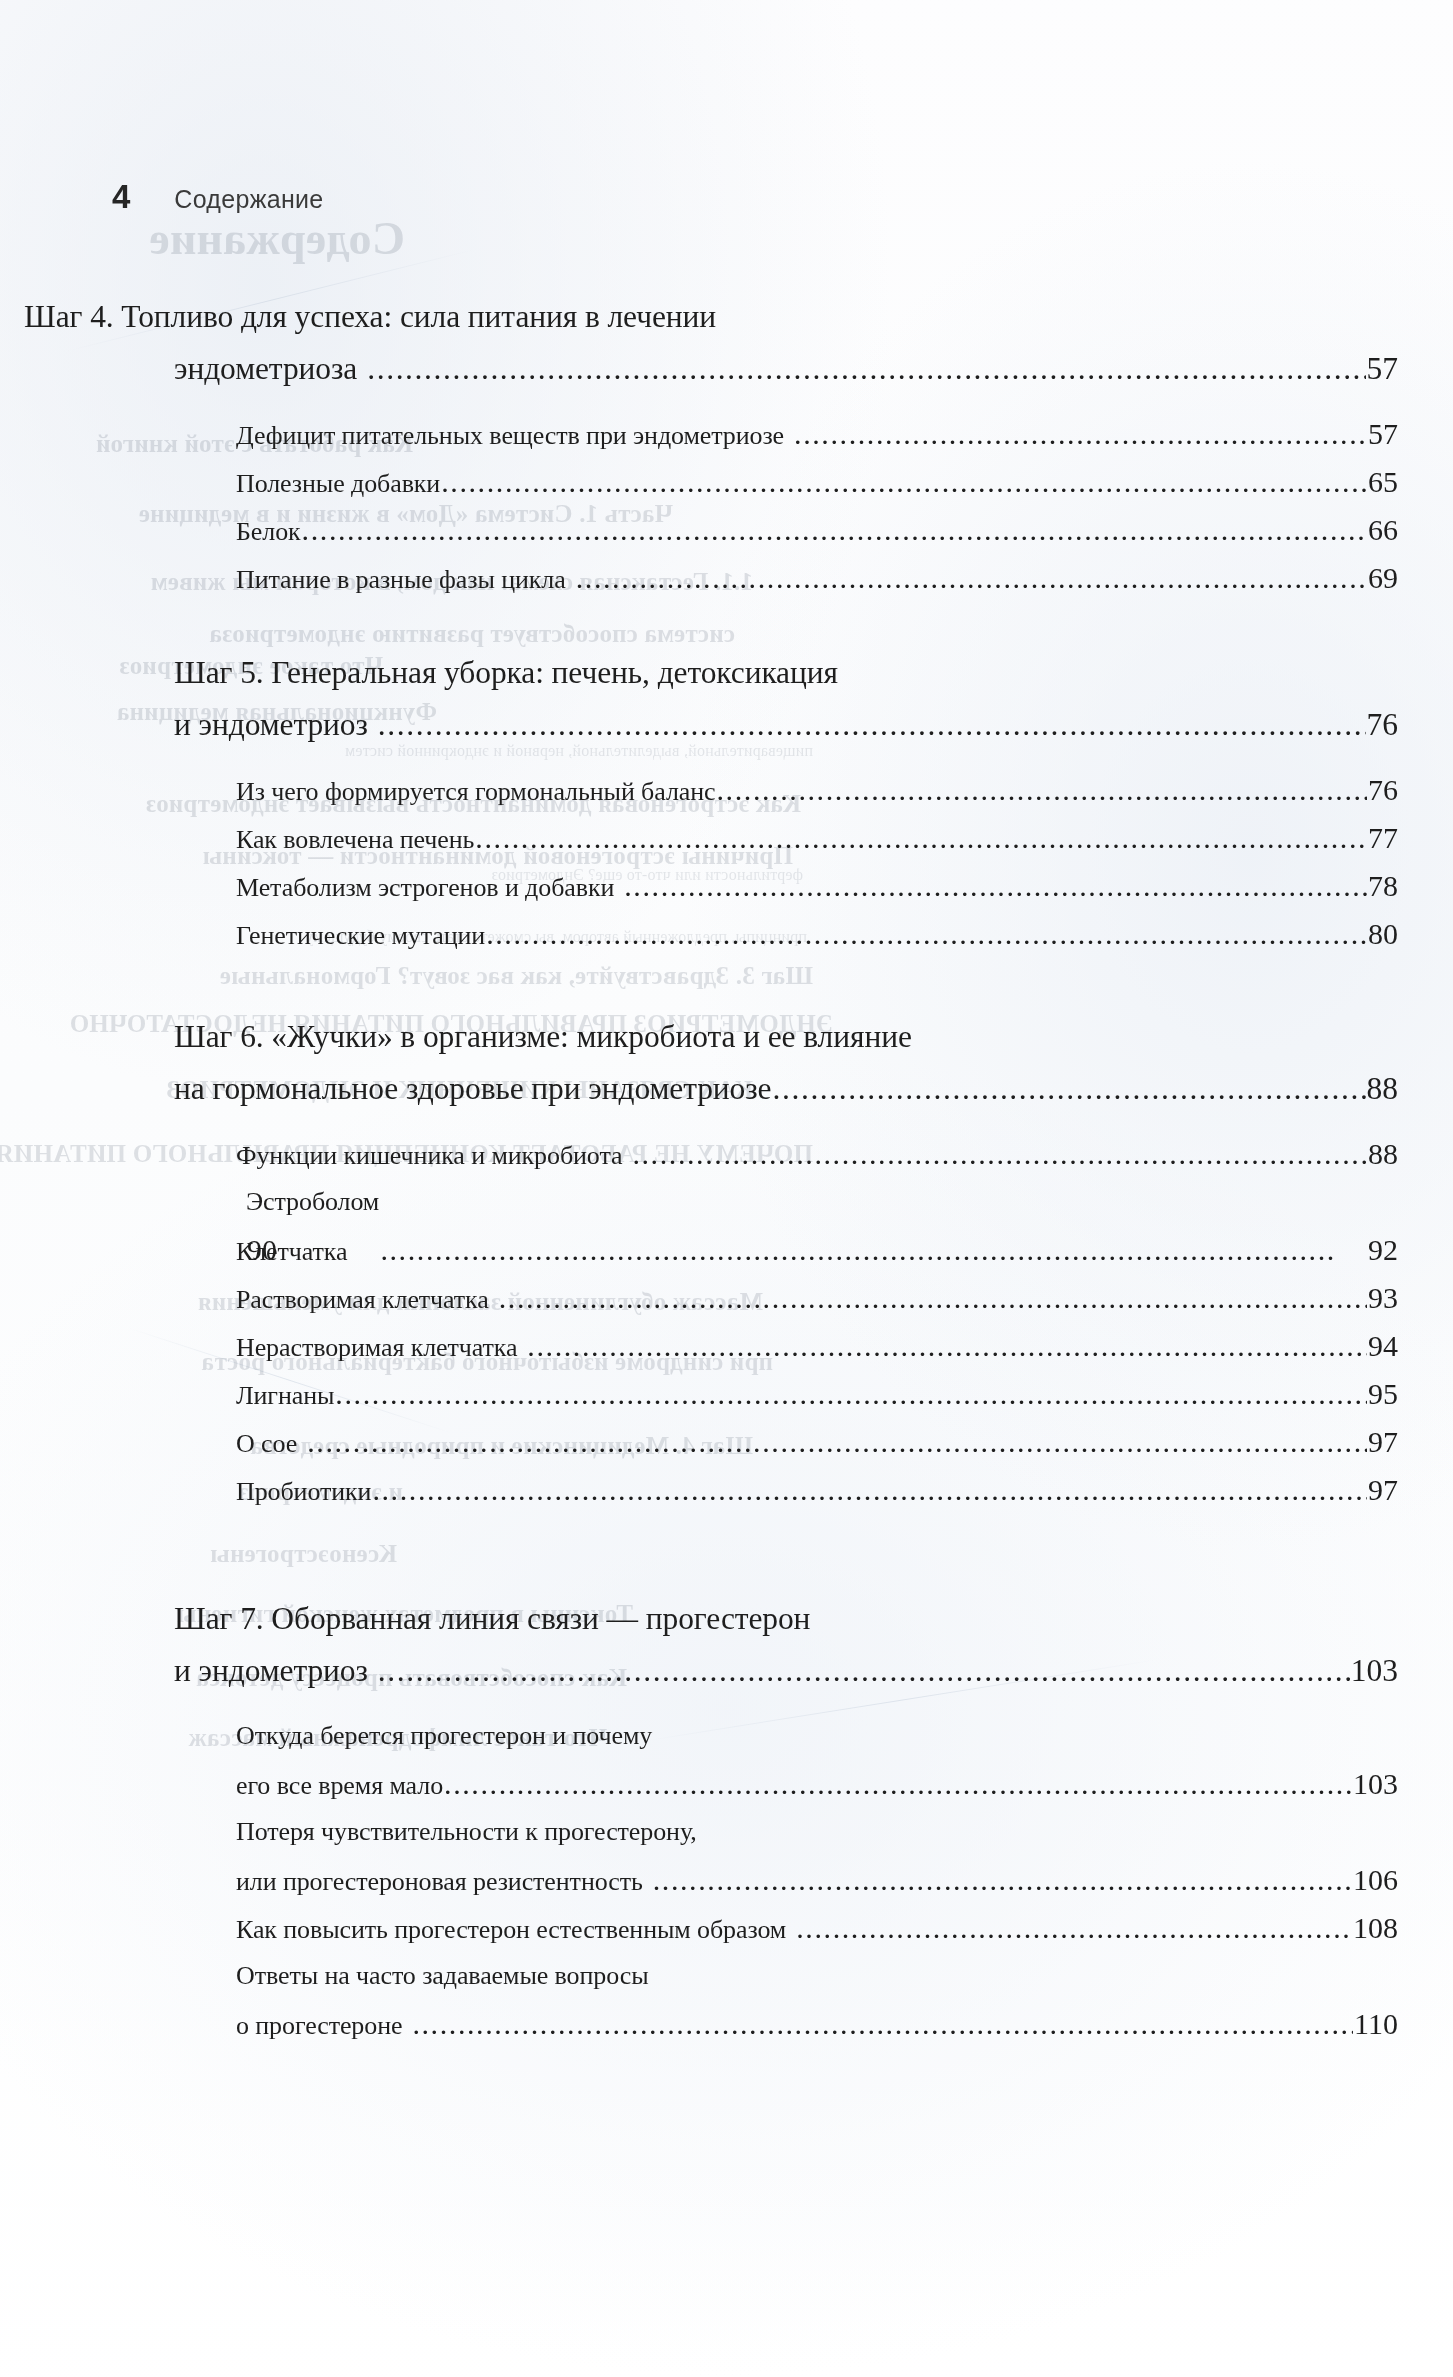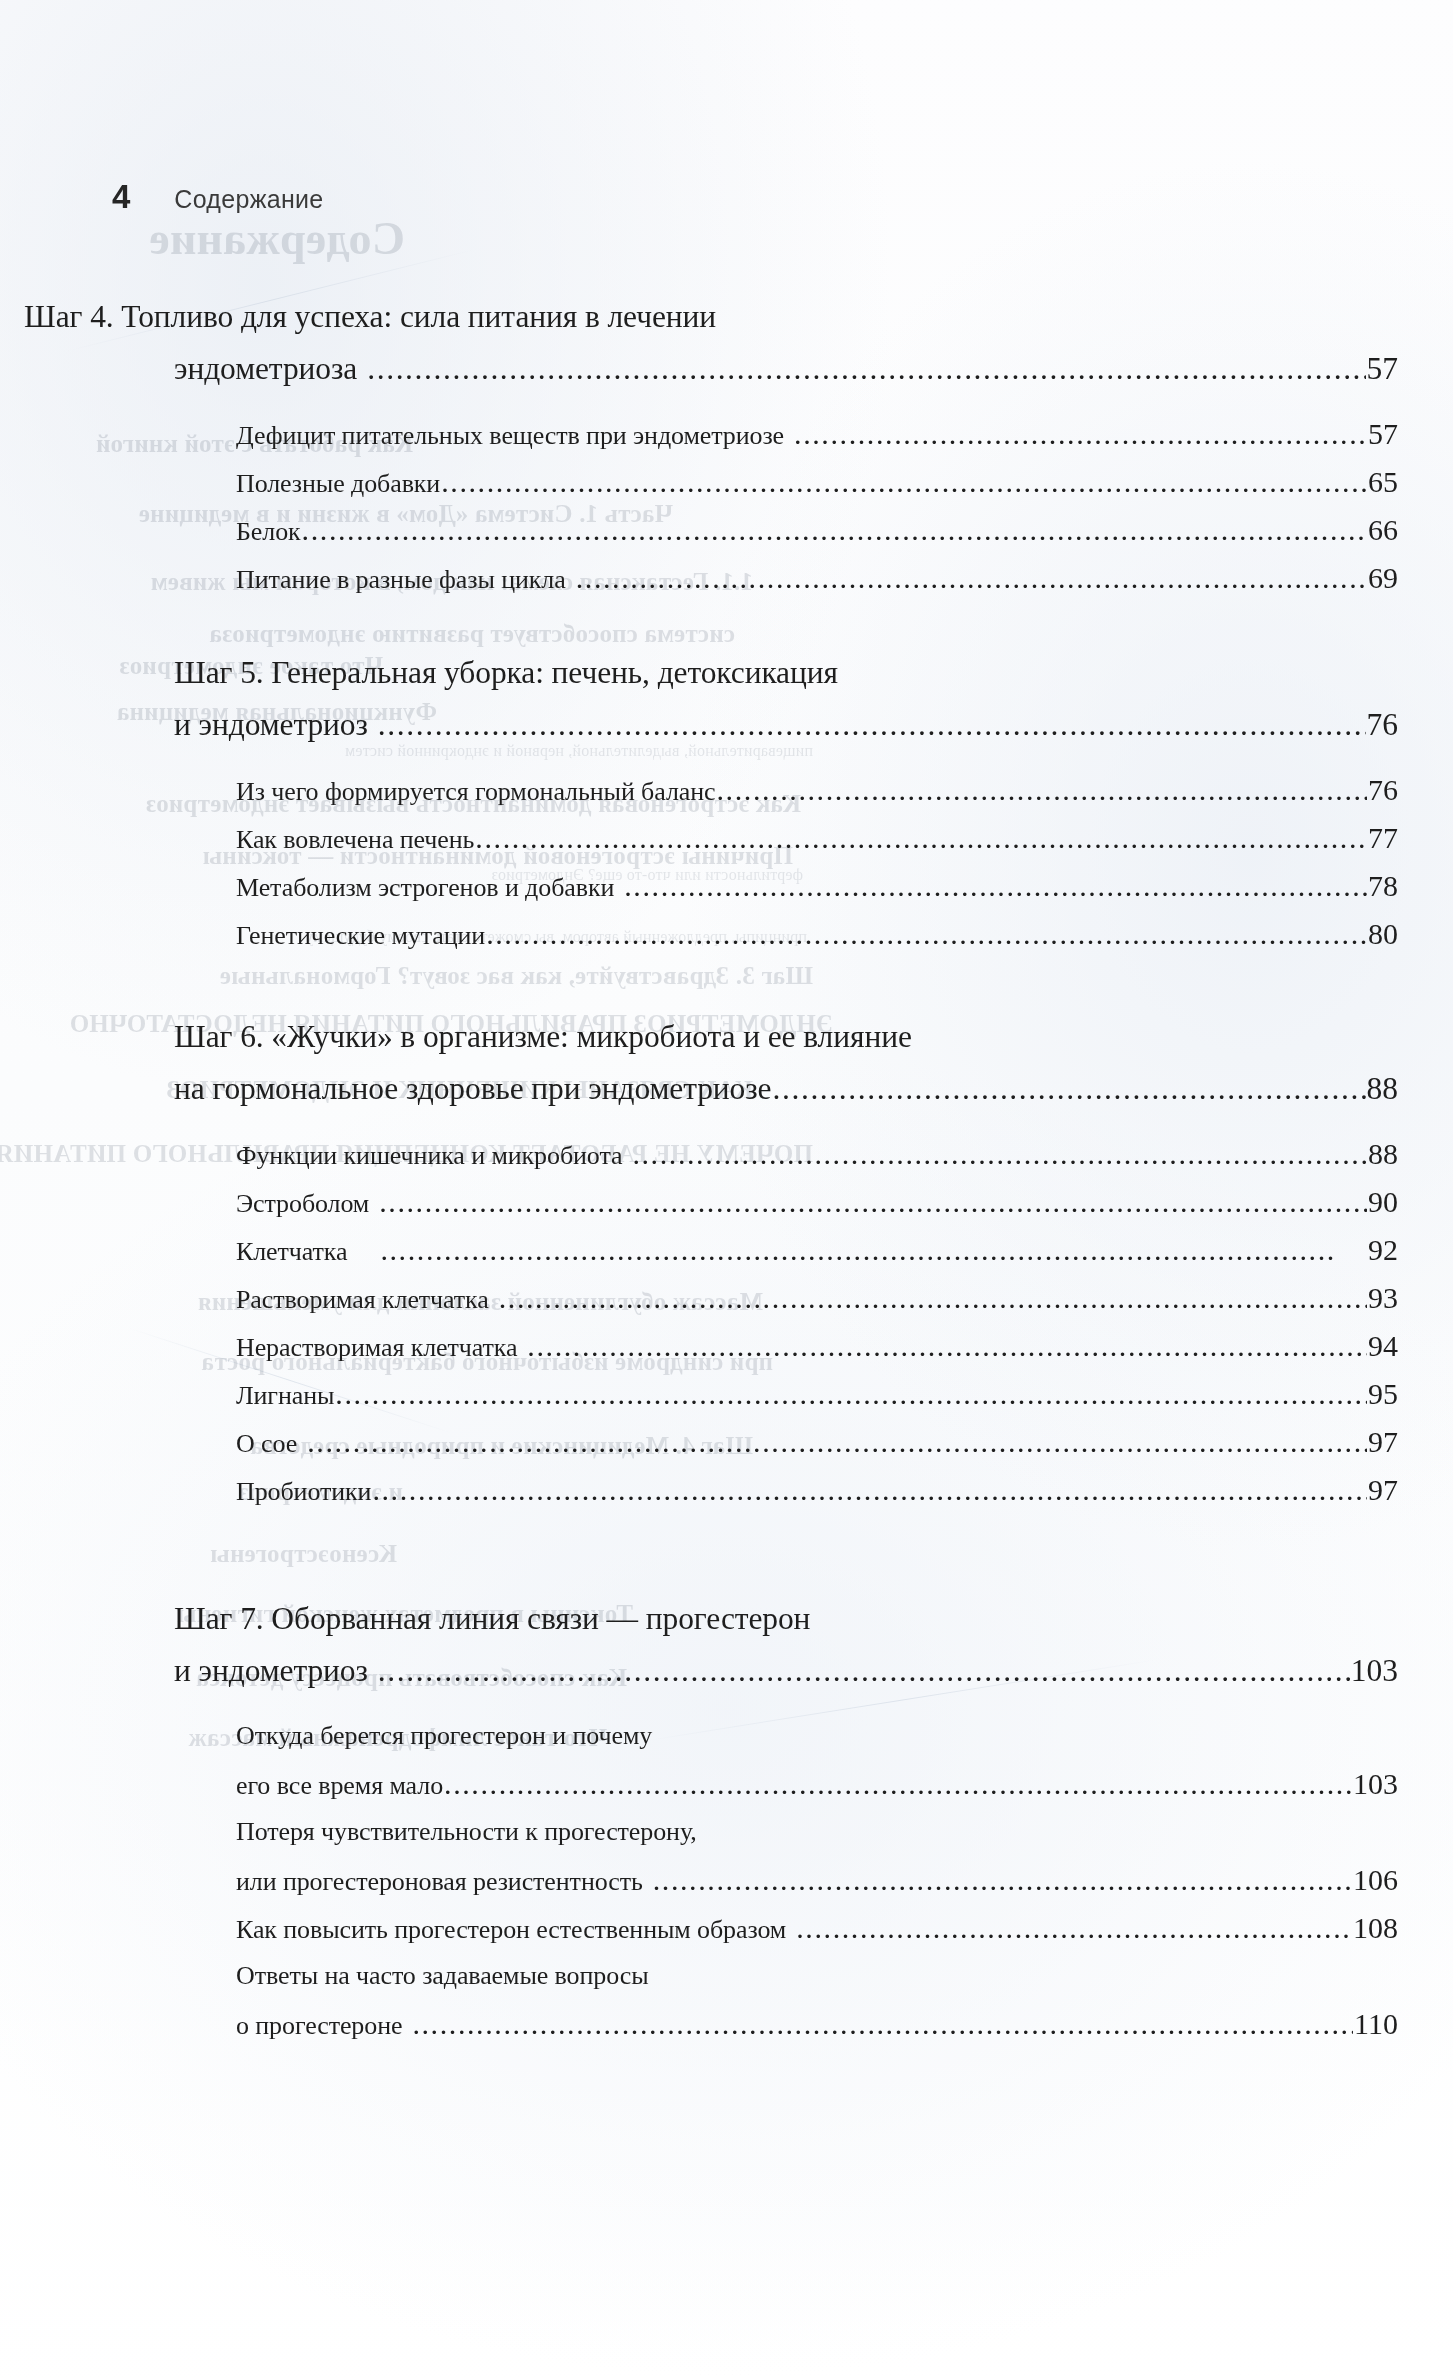--- a/index.html
+++ b/index.html
@@ -289,21 +289,21 @@
         </div>
         <div style="margin-top: 14px;">
           <div>
             <div class="line level2 gap-before-dots" style="height: 48px;">
               <span class="txt">Функции кишечника и микробиота</span>
               <span class="dots"></span>
               <span class="pnum">88</span>
             </div>
           </div>
           <div>
-            <div class="line level2 gap-before-dots" style="height: 48px;">
+            <div class="line level2 gap-before-dots" style="height: 48px; flex-direction: column;">
               <span class="txt">Эстроболом</span>
               <span class="dots"></span>
               <span class="pnum">90</span>
             </div>
           </div>
           <div>
             <div class="line level2" style="height: 48px; gap: 32px;">
               <span class="txt">Клетчатка</span>
               <span class="dots"></span>
               <span class="pnum">92</span>

